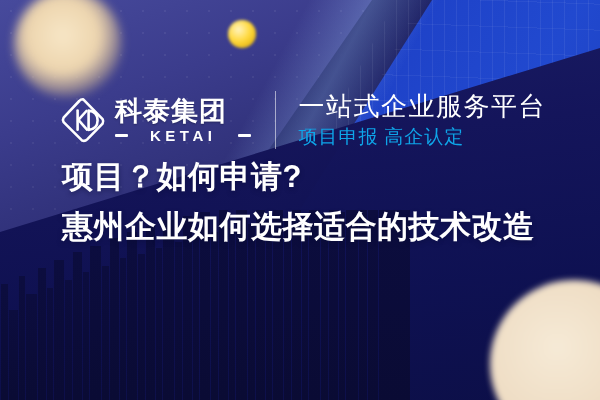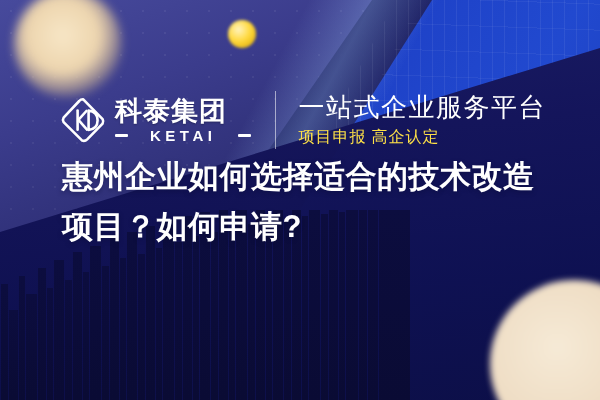--- a/index.html
+++ b/index.html
@@ -123,21 +123,21 @@
   .divider{
     width:1px;height:58px;background:rgba(255,255,255,.55);
     margin-left:24px;margin-right:22px;flex:0 0 auto;
   }
   .slogan{display:flex;flex-direction:column;justify-content:space-between;}
   .slogan-main{
     color:#ffffff;font-size:26px;font-weight:300;letter-spacing:1.5px;
     line-height:1.12;white-space:nowrap;
   }
   .slogan-sub{
-    color:#fde047;font-size:16px;font-weight:400;letter-spacing:1px;
+    color:#0ea5e9;font-size:19px;font-weight:400;letter-spacing:1px;
     line-height:1.2;margin-top:5px;white-space:nowrap;
     font-family:"Liberation Serif","DejaVu Serif",serif;
   }
 
   
   .title{
     position:absolute;left:62px;top:152px;width:500px;
     color:#ffffff;font-size:31px;font-weight:bold;
     line-height:1.62;letter-spacing:.5px;
     text-shadow:0 2px 5px rgba(8,10,50,.45);
@@ -244,17 +244,17 @@
 
     <div class="divider"></div>
 
     <div class="slogan">
       <div class="slogan-main">一站式企业服务平台</div>
       <div class="slogan-sub">项目申报 高企认定</div>
     </div>
   </div>
 
   <div class="title">
+    <span class="title-line">项目？如何申请?</span>
     <span class="title-line">惠州企业如何选择适合的技术改造</span>
-    <span class="title-line">项目？如何申请?</span>
   </div>
 
 </div>
 
 </body></html>

